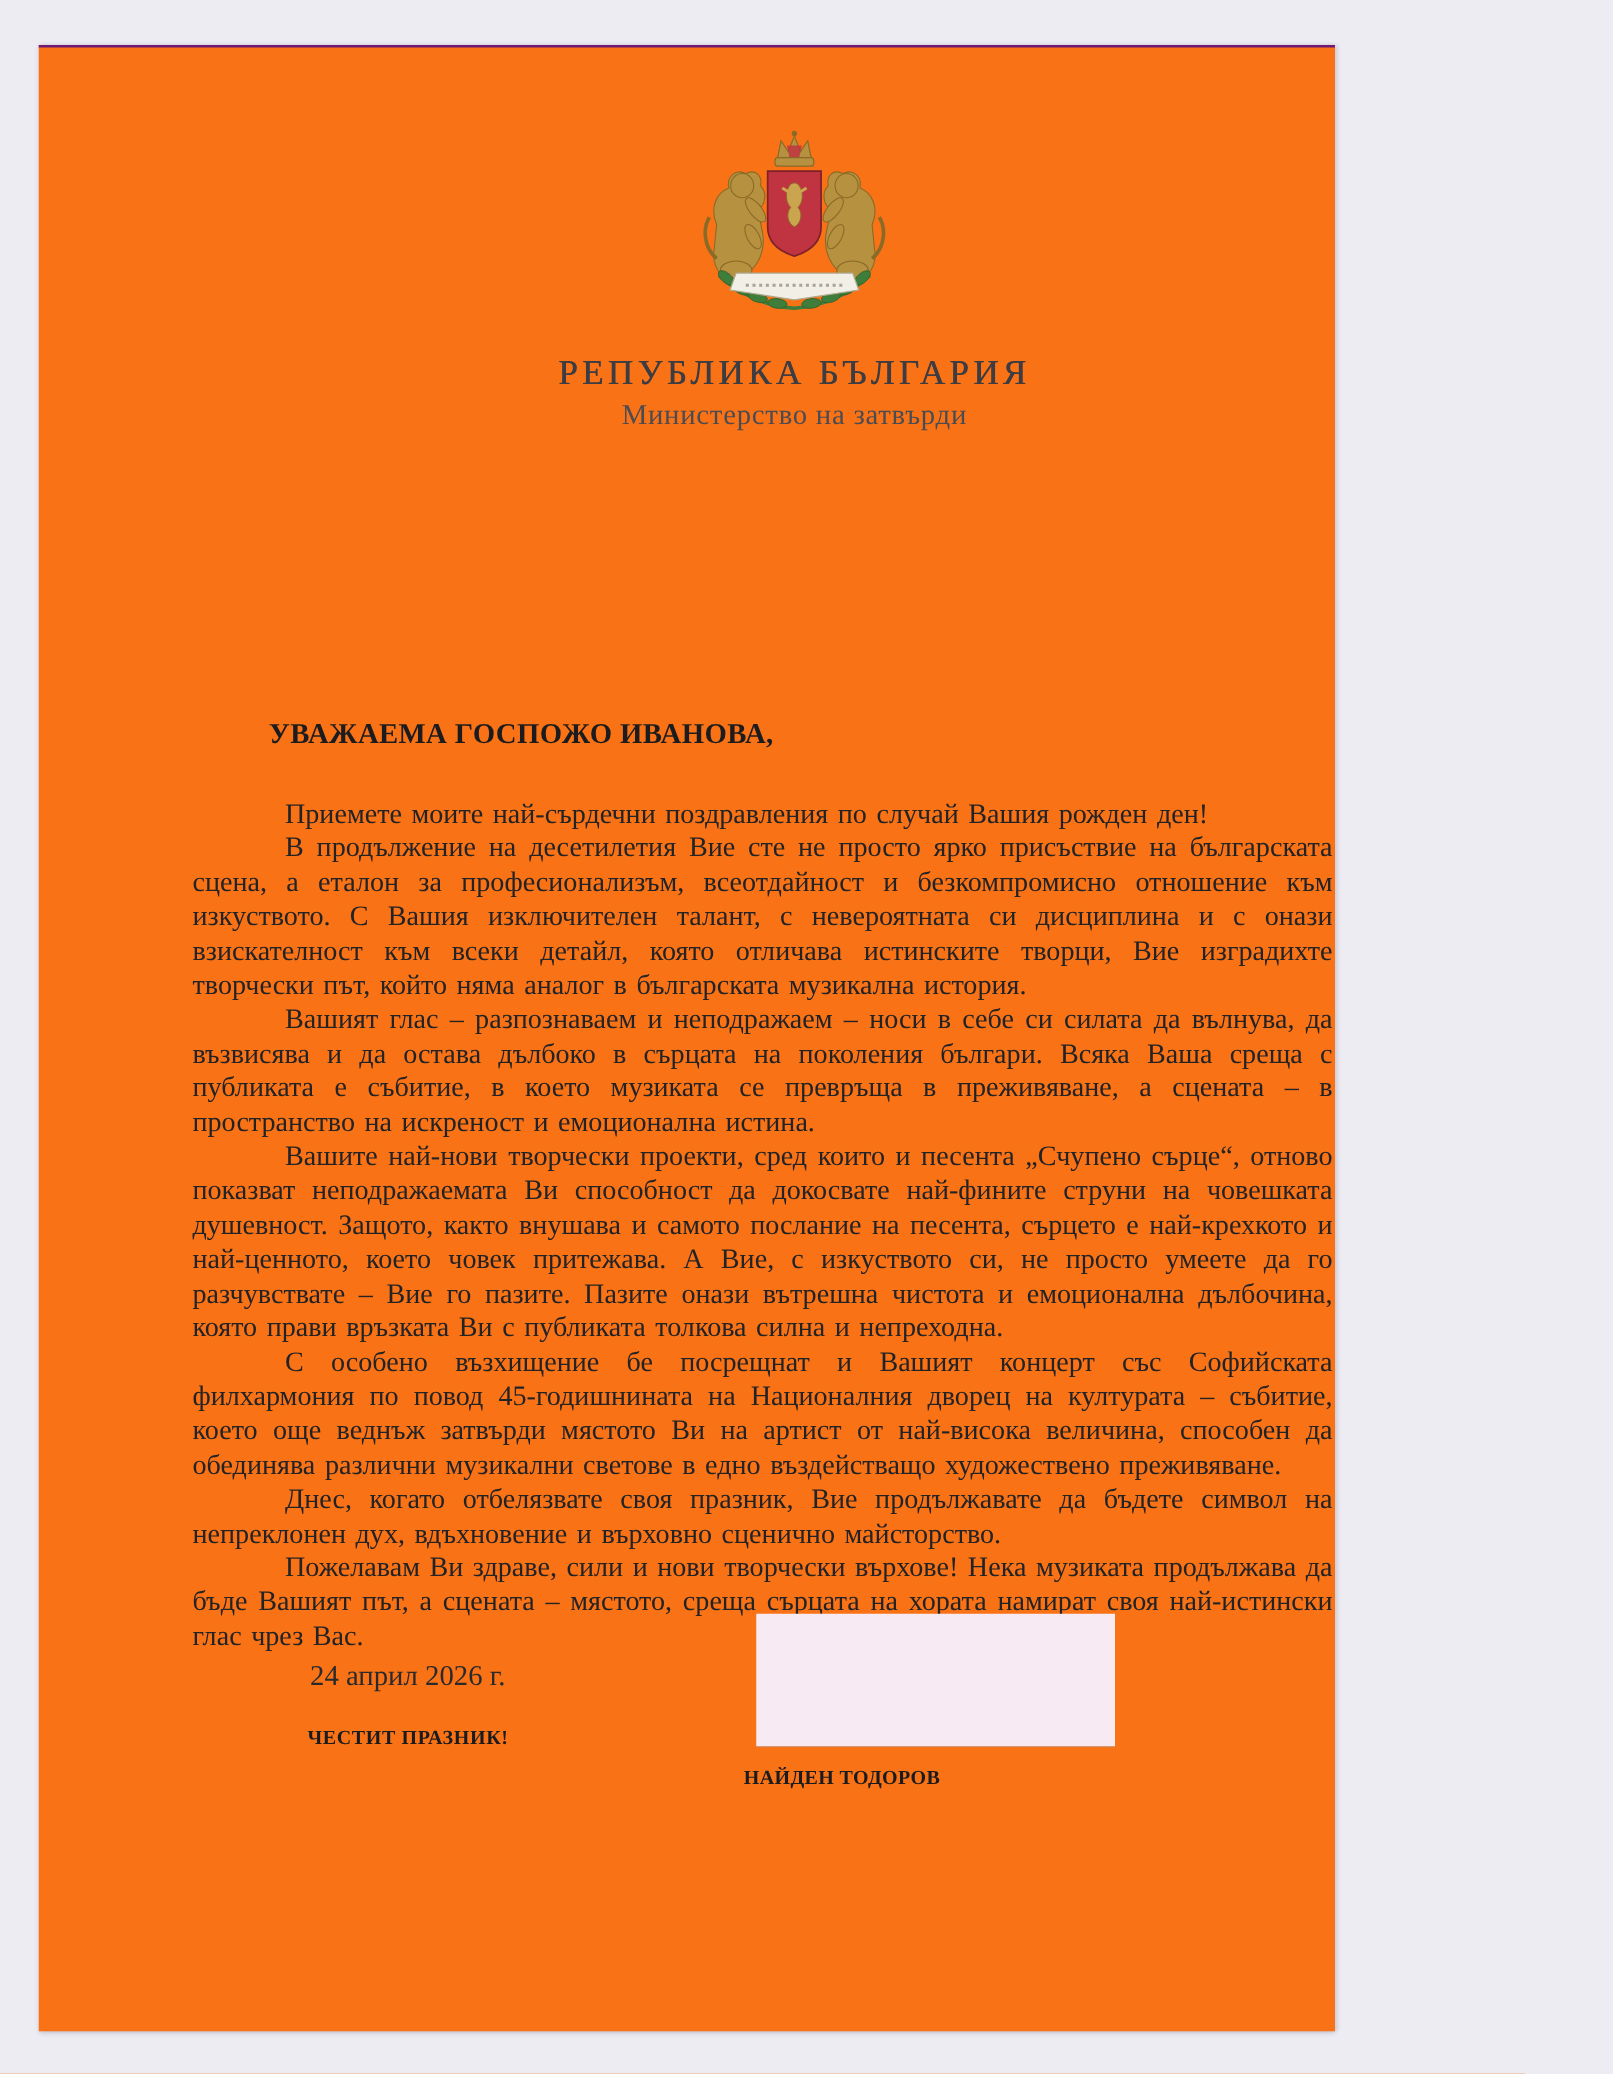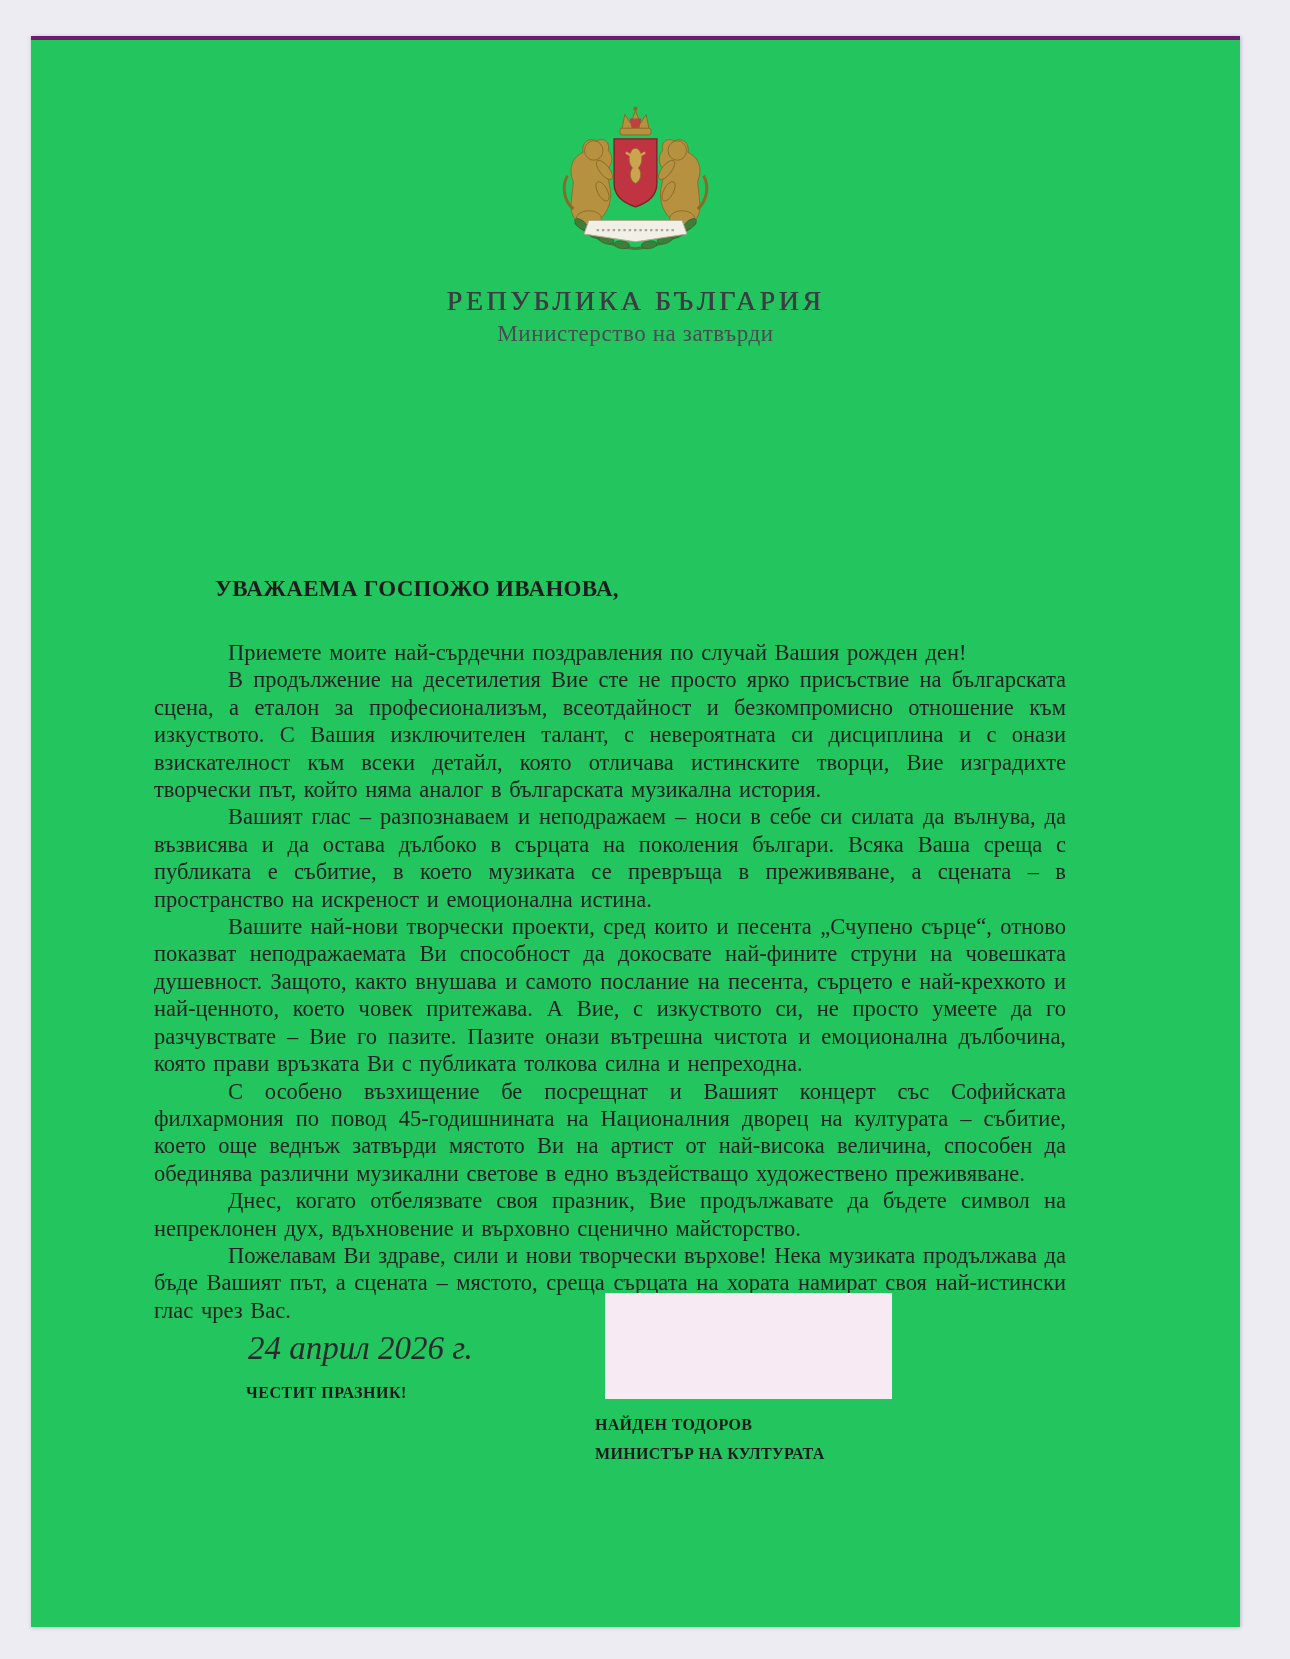--- a/index.html
+++ b/index.html
@@ -4,44 +4,44 @@
 <style>
   html,body{margin:0;padding:0;}
   body{
     width:1290px;height:1659px;
     background:#edecf2;
     overflow:hidden;
     font-family:"Liberation Serif","DejaVu Serif",serif;
     position:relative;
   }
   .paper{
-    position:absolute;left:31px;top:36px;width:1209px;height:1587px;
-    background:#22c55e;
-    border-top:4px solid #701a75;
+    position:absolute;left:31px;top:36px;width:1037px;height:1587px;
+    background:#f97316;
+    border-top:2px solid #701a75;
     box-shadow:0 1px 4px rgba(70,70,95,.22), 2px 0 3px rgba(70,70,95,.10);
   }
   
   .emblem{position:absolute;left:507px;top:60px;width:195px;height:170px;}
   .hdr-line{position:absolute;left:-9px;width:1227px;text-align:center;white-space:nowrap;}
   .republic{top:245px;font-size:28px;letter-spacing:3.5px;color:#3c3c42;text-shadow:.4px 0 0 #3c3c42;}
   .ministry{top:281px;font-size:23px;letter-spacing:.6px;color:#4b4b52;}
   
   .recipient{position:absolute;left:646px;top:429px;font-weight:bold;font-size:23px;line-height:29px;color:#1c1c1f;letter-spacing:.3px;}
   .recipient div{white-space:nowrap;}
   
   .salutation{position:absolute;left:184px;top:536px;font-weight:bold;font-size:23px;color:#1c1c1f;letter-spacing:.3px;white-space:nowrap;}
   
   .body-text{
     position:absolute;left:123px;top:599px;width:912px;
     font-size:22.5px;line-height:27.4px;color:#232326;
     text-align:justify;word-spacing:2px;
   }
   .body-text p{margin:0;text-indent:74px;}
   
-  .date-line{position:absolute;left:217px;top:1290px;font-style:italic;font-size:33px;color:#2a2a2d;white-space:nowrap;}
+  .date-line{position:absolute;left:217px;top:1290px;font-size:23px;color:#2a2a2d;white-space:nowrap;}
   .redaction{position:absolute;left:574px;top:1253px;width:287px;height:106px;background:#f7eaf3;box-shadow:0 1px 0 rgba(150,140,150,.35);}
   .closing{position:absolute;left:215px;top:1344px;font-weight:bold;font-size:16px;letter-spacing:.5px;color:#1b1b1e;white-space:nowrap;}
   .signature{position:absolute;left:564px;top:1371px;font-weight:bold;font-size:16px;line-height:28.5px;color:#1b1b1e;letter-spacing:.3px;}
   .signature div{white-space:nowrap;}
 </style>
 </head>
 <body>
 
 <div class="paper">
 
@@ -113,16 +113,15 @@
   </div>
 
   <div class="redaction"></div>
 
   <div class="date-line">24 април 2026 г.</div>
 
   <div class="closing">ЧЕСТИТ ПРАЗНИК!</div>
 
   <div class="signature">
     <div>НАЙДЕН ТОДОРОВ</div>
-    <div>МИНИСТЪР НА КУЛТУРАТА</div>
   </div>
 
 </div>
 
 </body></html>

